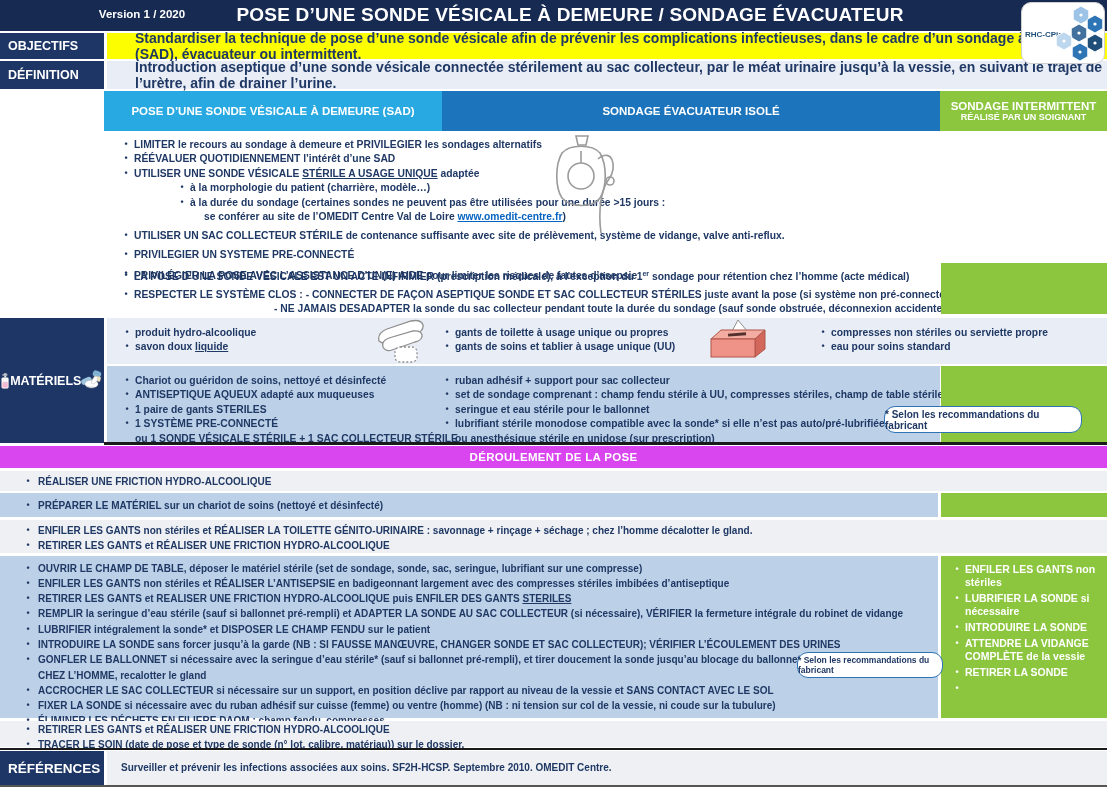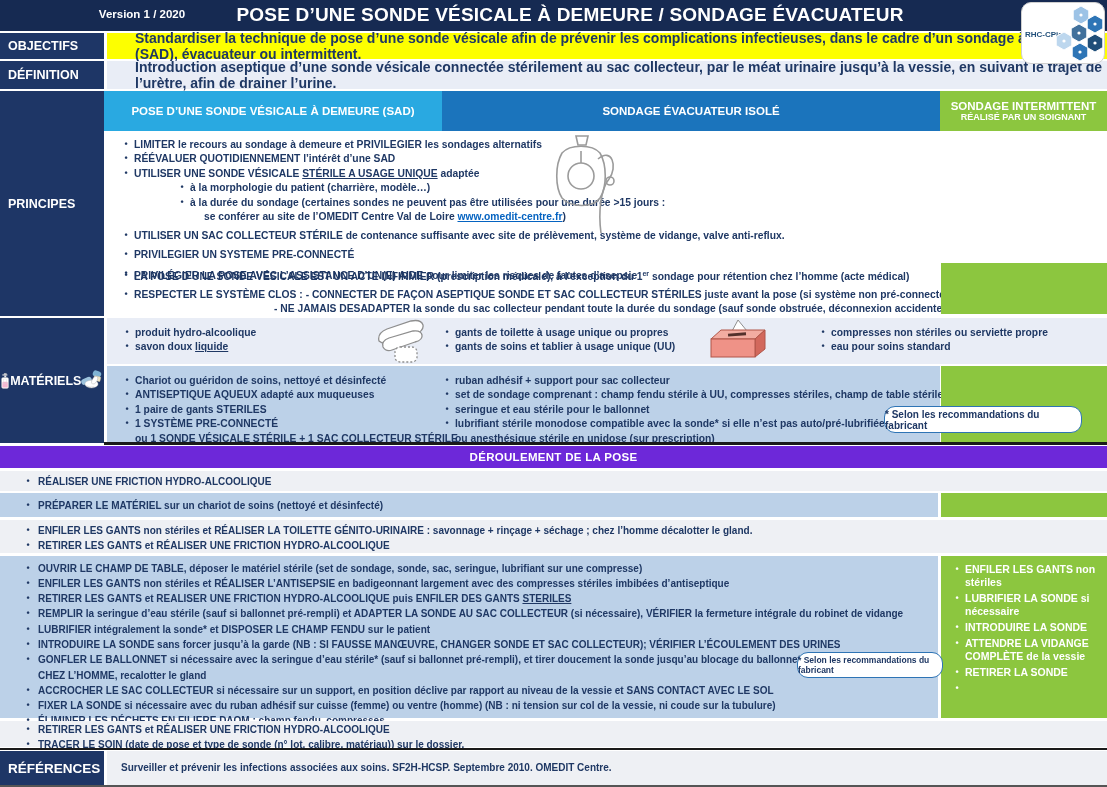--- a/index.html
+++ b/index.html
@@ -43,21 +43,21 @@
   .lnk{color:#0563c1;text-decoration:underline;cursor:pointer;}
   sup{font-size:7px;}
   
   .steps{font-size:10px;line-height:13.8px;}
   .steps .blt{width:20px;}
   .green-list{font-size:10.5px;line-height:13px;color:#fff;}
   .green-list .txt{white-space:normal;}
   .green-list .li{margin-top:3px;}
   .green-list .blt{color:#fff;}
   
-  .orange{background:#6d28d9;color:#fff;display:flex;align-items:center;justify-content:center;font-size:11.5px;letter-spacing:.3px;}
+  .orange{background:#d946ef;color:#fff;display:flex;align-items:center;justify-content:center;font-size:11.5px;letter-spacing:.3px;}
   
   .note{background:#fff;border:1.5px solid #2e74b5;border-radius:11px;display:flex;align-items:center;justify-content:center;font-size:10px;}
   .note.small{font-size:8.5px;}
   .blackline{background:#1a1a1a;}
   
   .matside{display:flex;align-items:center;justify-content:flex-start;background:#1e3666;color:#fff;}
   .matside .lbl{font-size:12.5px;margin:2px 0;}
   .refs{font-size:10px;line-height:14px;display:flex;flex-direction:column;justify-content:center;padding-left:14px;}
 </style>
 </head>
@@ -83,23 +83,20 @@
       <span class="l1">POSE D’UNE SONDE VÉSICALE À DEMEURE (SAD)</span>
     </div>
   <div class="abs hdr hdr2" style="left:442px;top:91px;width:498px;height:40px;">
       <span class="l1">SONDAGE ÉVACUATEUR ISOLÉ</span>
     </div>
   <div class="abs hdr hdr3" style="left:940px;top:91px;width:167px;height:40px;">
     <span class="l1">SONDAGE INTERMITTENT</span>
     <span class="l2">RÉALISÉ PAR UN SOIGNANT</span>
   </div>
 
-  <div class="abs side" style="left:0;top:91px;width:104px;height:225px;">
-      <span>PRINCIPES</span>
-    </div>
 
   <div class="abs" style="left:104px;top:131px;width:1003px;height:185px;background:#fff;">
     <div class="abs list" style="left:14px;top:5px;width:920px;">
         <div class="li">
           <span class="blt">•</span>
           <span class="txt">LIMITER le recours au sondage à demeure et PRIVILEGIER les sondages alternatifs</span>
         </div>
         <div class="li">
           <span class="blt">•</span>
           <span class="txt">RÉÉVALUER QUOTIDIENNEMENT l’intérêt d’une SAD</span>

